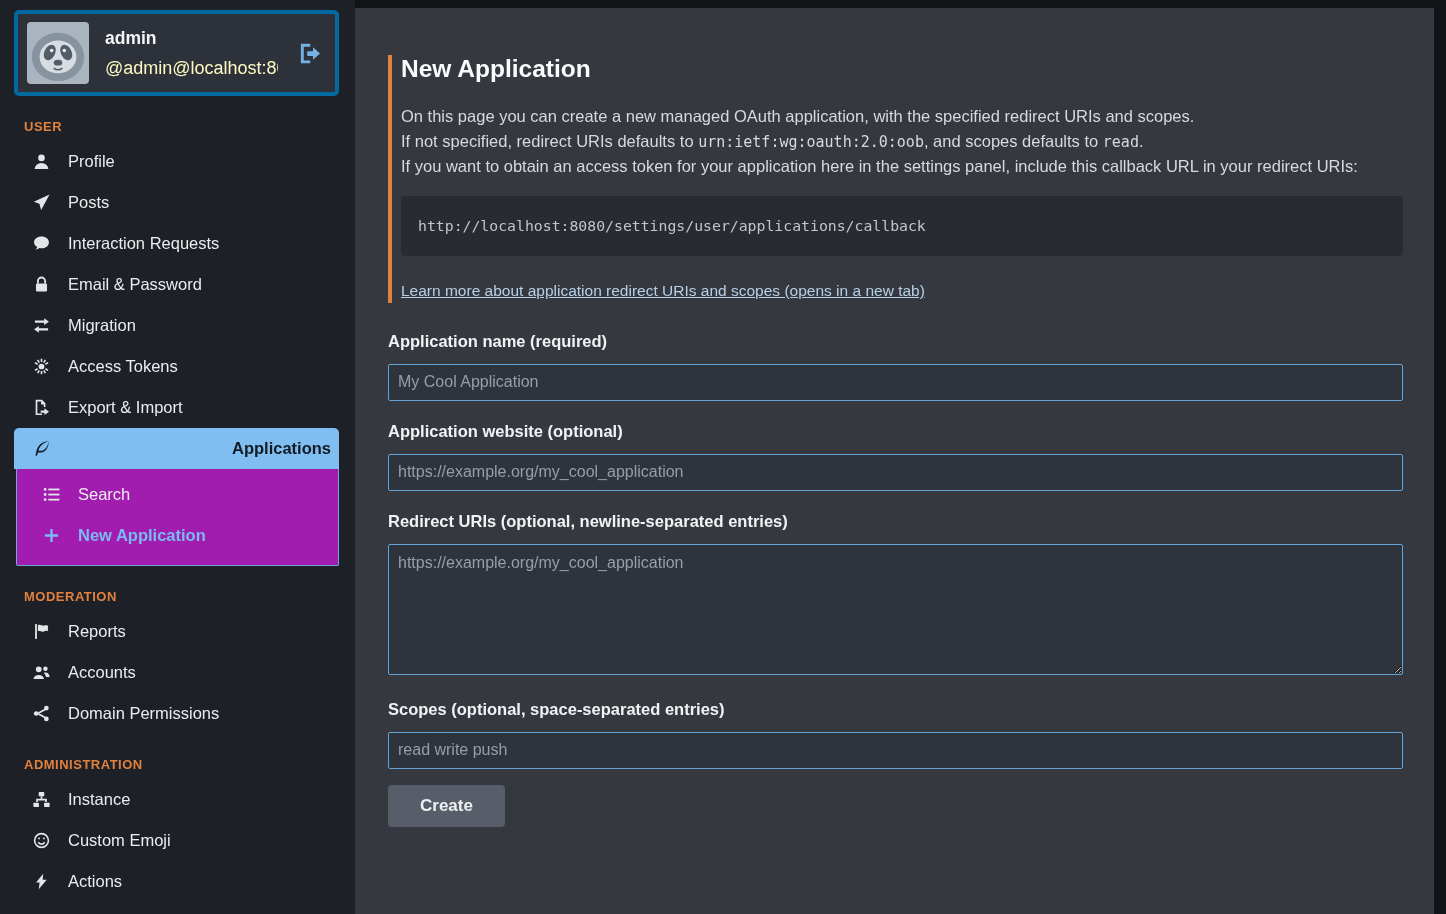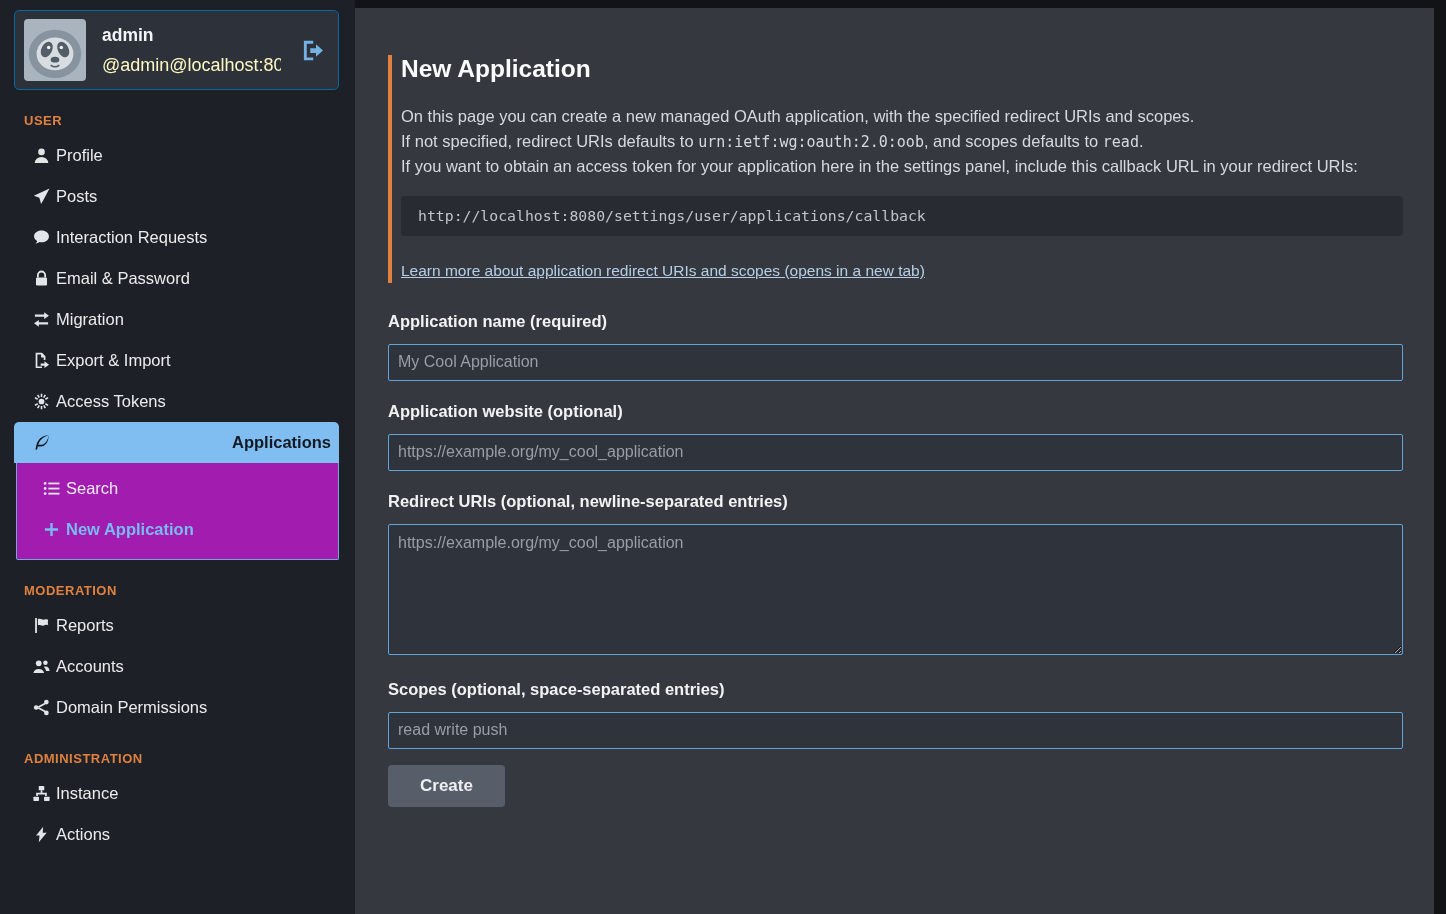--- a/index.html
+++ b/index.html
@@ -2,45 +2,45 @@
 <html><head>
 <meta charset="utf-8">
 <style>
   * { margin:0; padding:0; box-sizing:border-box; }
   html,body { width:1446px; height:914px; }
   body { background:#121317; font-family:"Liberation Sans","DejaVu Sans",sans-serif; overflow:hidden; }
   .layout { display:flex; width:1446px; height:914px; }
 
   
   .sidebar { flex:0 0 355px; background:#1d2026; padding:10px 16px 0 14px; overflow:hidden; }
-  .user-card { display:flex; align-items:center; gap:16px; background:#2c313a; border:1px solid #0369a1; border-radius:5px; padding:8px 12px 8px 9px; }
+  .user-card { display:flex; align-items:center; gap:16px; background:#2c313a; border:4px solid #0369a1; border-radius:5px; padding:8px 12px 8px 9px; }
   .avatar { width:62px; height:62px; border-radius:4px; overflow:hidden; flex:0 0 62px; }
   .avatar svg { display:block; }
   .user-info { min-width:0; flex:1; }
   .user-name { font-size:17.5px; font-weight:bold; color:#f3f4f6; margin-bottom:9px; }
   .user-handle { font-size:18px; color:#fef9c3; white-space:nowrap; overflow:hidden; }
   .logout-btn { color:#74b2e4; margin-left:4px; flex:0 0 auto; cursor:pointer; display:flex; }
   .section-label { color:#e0813f; font-weight:bold; font-size:13px; letter-spacing:.5px; margin:23px 0 7px 10px; }
-  .nav-item { display:flex; align-items:center; gap:6px; padding:11px 8px 11px 19px; font-size:16.5px; color:#eaecee; cursor:pointer; }
+  .nav-item { display:flex; align-items:center; gap:18px; padding:11px 8px 11px 19px; font-size:16.5px; color:#eaecee; cursor:pointer; }
   .icon { width:17px; height:17px; display:flex; align-items:center; justify-content:center; color:#e3e6e9; flex:0 0 17px; }
   .icon svg { width:17px; height:17px; display:block; }
   .nav-item.active { background:#80bdf0; color:#131a24; font-weight:bold; border-radius:5px 5px 0 0;justify-content:space-between; }
   .nav-item.active .icon { color:#131a24; }
   .submenu { border:1px solid #6fa9da; border-top:none; border-radius:0 0 2px 2px; background:#a21caf; padding:5px 0 9px; margin-left:2px; }
   .submenu .nav-item { padding-left:26px; }
   .submenu .nav-item.active-sub { color:#79bbf0; font-weight:bold; }
   .submenu .nav-item.active-sub .icon { color:#79bbf0; }
 
   
   .main { flex:1; margin:8px 12px 0 0; background:#35393f; padding:47px 31px 40px 33px; overflow:hidden; }
   .header-block { border-left:4px solid #e0813f; padding-left:9px; }
   .page-title { font-size:24.5px; font-weight:bold; color:#fafbfc; margin-bottom:21px; }
   .intro-line { font-size:16.5px; color:#d6d9dd; line-height:24.5px; }
   code { font-family:"DejaVu Sans Mono","Liberation Mono",monospace; font-size:15px; }
-  .code-block { background:#282b31; border-radius:4px; padding:11px 17px; margin:17px 0 26px; color:#c1c5cb; }
+  .code-block { background:#282b31; border-radius:4px; padding:21px 17px; margin:17px 0 26px; color:#c1c5cb; }
   .code-block code { font-size:14.8px; }
   .learn-link { color:#b6cfe7; font-size:15.5px; display:inline-block; margin-bottom:3px; }
   .form-label { display:block; font-weight:bold; font-size:16.5px; color:#f1f2f4; margin:21px 0 13px; }
   .form-label.first { margin-top:29px; }
   .text-input, .text-area { width:100%; background:#2f333b; border:1px solid #63a3d6; border-radius:2px; color:#e7e9eb; font-size:16px; font-family:inherit; padding:10px 9px; height:37px; outline:none; }
   .text-area { height:131px; padding:9px; resize:vertical; }
   ::placeholder { color:#979ea8; opacity:1; }
   .submit-btn { margin-top:16px; background:#575e69; color:#edeff1; border:none; border-radius:4px; font-weight:bold; font-size:17px; font-family:inherit; padding:11px 32px; cursor:pointer;text-align:right; }
 </style>
 </head>
@@ -123,36 +123,36 @@
           <svg viewBox="0 0 16 16" fill="currentColor">
               <path d="M10.5 1.2 15 4.4l-4.5 3.2V5.4H1.8v-2h8.7z"></path>
               <path d="M5.5 8.4 1 11.6l4.5 3.2v-2.2h8.7v-2H5.5z"></path>
             </svg>
         </span>
         <span>Migration</span>
       </div>
 
       <div class="nav-item">
         <span class="icon">
-          <svg viewBox="0 0 16 16" fill="currentColor">
-              <path d="M2.5.8h6l3.2 3.2v3.5h-1.6V5.2H7.6V2.4H4.1v11.2h4.4V15H2.5z"></path>
-              <path d="M10.8 8.8v2.1H7.2v2h3.6V15l4.3-3.1z"></path>
-            </svg>
-        </span>
-        <span>Export &amp; Import</span>
-      </div>
-
-      <div class="nav-item">
-        <span class="icon">
           <svg viewBox="0 0 16 16">
               <circle cx="8" cy="8" r="2.7" fill="currentColor"></circle>
               <path d="M8 .8v3M8 12.2v3M1.8 4.4l2.6 1.5M11.6 10.1l2.6 1.5M1.8 11.6l2.6-1.5M11.6 5.9l2.6-1.5M4.4 1.8l1.5 2.6M10.1 11.6l1.5 2.6M11.6 1.8l-1.5 2.6M5.9 11.6l-1.5 2.6" stroke="currentColor" stroke-width="1.5" fill="none"></path>
             </svg>
         </span>
         <span>Access Tokens</span>
+      </div>
+
+      <div class="nav-item">
+        <span class="icon">
+          <svg viewBox="0 0 16 16" fill="currentColor">
+              <path d="M2.5.8h6l3.2 3.2v3.5h-1.6V5.2H7.6V2.4H4.1v11.2h4.4V15H2.5z"></path>
+              <path d="M10.8 8.8v2.1H7.2v2h3.6V15l4.3-3.1z"></path>
+            </svg>
+        </span>
+        <span>Export &amp; Import</span>
       </div>
 
       <div>
         <div class="nav-item active">
           <span class="icon">
             <svg viewBox="0 0 16 16" fill="currentColor">
                 <path d="M14.8 1.2c-6.2.2-10.3 3.6-11.6 9.5-.3 1.3-.6 2.6-.9 3.8l1.5.4c.3-1 .5-2.1.8-3.2h3.6l1.2-1.5H5c1.4-4.6 4.4-7.3 9.8-9z"></path>
                 <path d="M14.8 1.2c-.7 4.6-2.7 7.7-6.5 9.3l.9 1.2c3.7-1.9 5.4-5.3 5.6-10.5z"></path>
               </svg>
           </span>
@@ -230,20 +230,31 @@
           <svg viewBox="0 0 16 16" fill="currentColor">
               <rect x="5.4" y="1" width="5.2" height="4" rx=".6"></rect>
               <rect x="0.4" y="11" width="5.2" height="4" rx=".6"></rect>
               <rect x="10.4" y="11" width="5.2" height="4" rx=".6"></rect>
               <path d="M7.2 5h1.6v2.4H13v3h-1.6V8.9H4.6v1.5H3v-3h4.2z"></path>
             </svg>
         </span>
         <span>Instance</span>
       </div>
 
+      <div class="nav-item">
+        <span class="icon">
+          <svg viewBox="0 0 16 16" fill="none" stroke="currentColor" stroke-width="1.5">
+              <circle cx="8" cy="8" r="6.5"></circle>
+              <path d="M5 9.6c.8 1.2 1.8 1.8 3 1.8s2.2-.6 3-1.8"></path>
+              <circle cx="5.7" cy="6" r=".9" fill="currentColor" stroke="none"></circle>
+              <circle cx="10.3" cy="6" r=".9" fill="currentColor" stroke="none"></circle>
+            </svg>
+        </span>
+        <span>Custom Emoji</span>
+      </div>
 
       <div class="nav-item">
         <span class="icon">
           <svg viewBox="0 0 16 16" fill="currentColor">
               <path d="M9.6.8 2.9 9h3.3L5.4 15.2 12.9 6.4H9.1z"></path>
             </svg>
         </span>
         <span>Actions</span>
       </div>
     </nav>

